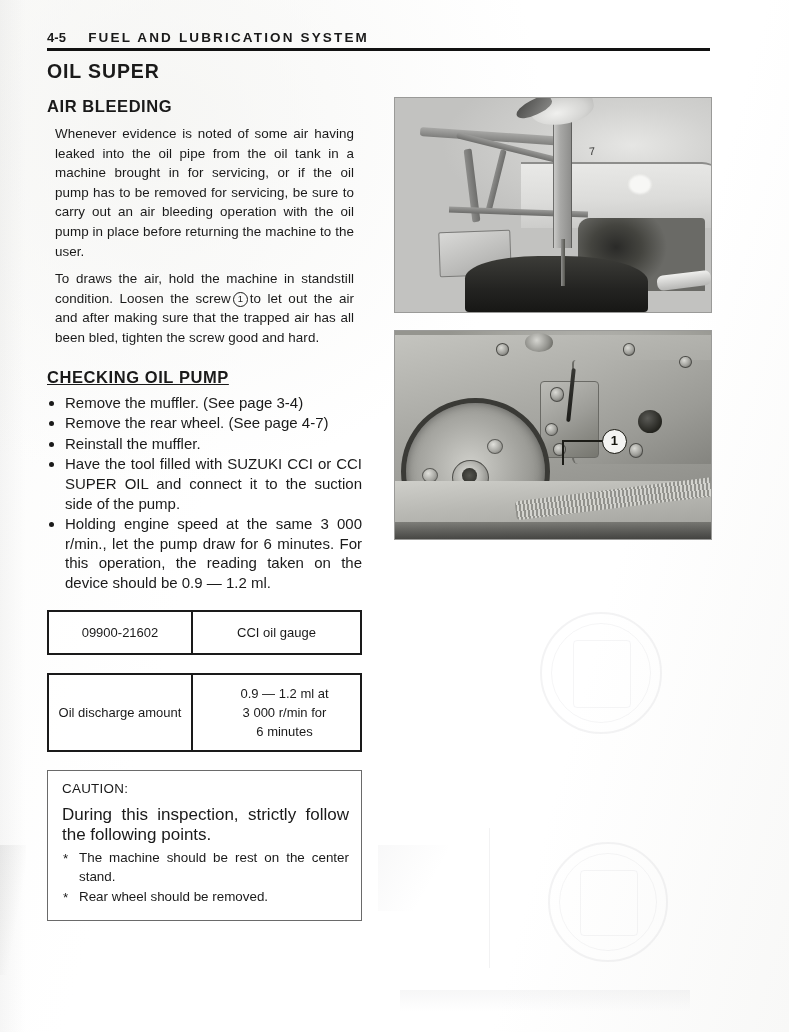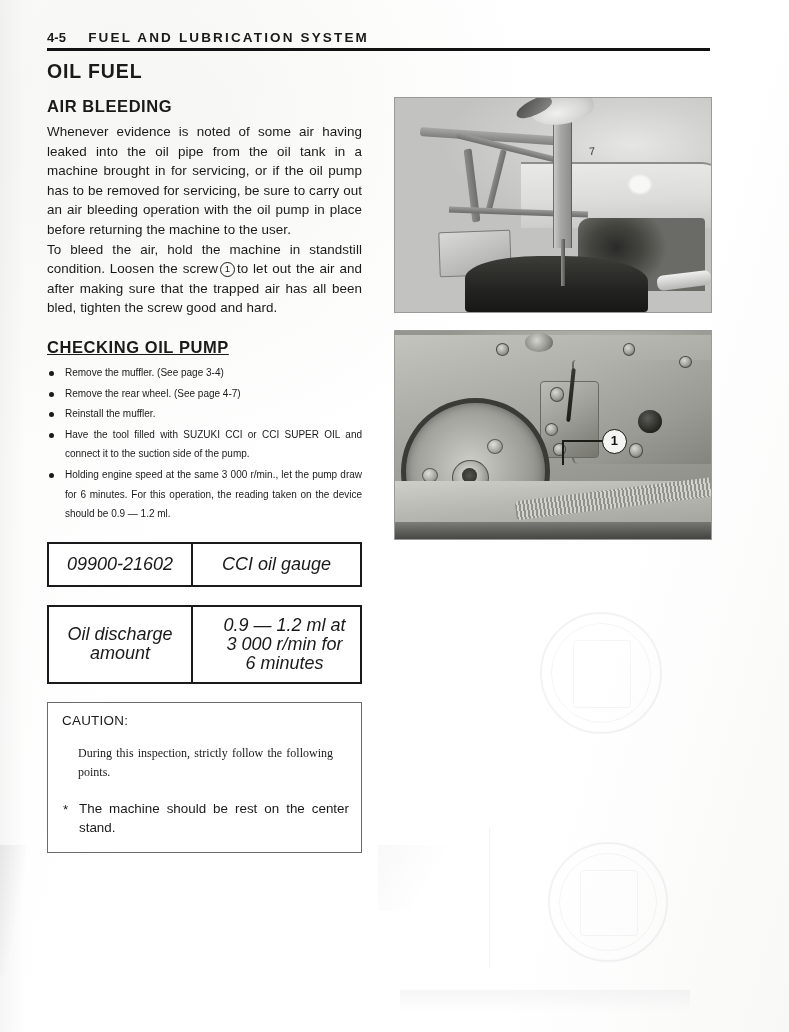--- a/index.html
+++ b/index.html
@@ -135,21 +135,21 @@
     font-size: 16.5px;
     font-weight: bold;
     letter-spacing: 0.035em;
     margin: 0 0 6px 0;
   }
   h2.sub-title.spaced-top { margin-top: 20px; text-decoration: underline; }
 
   p.body {
     font-size: 13.4px;
     line-height: 19.6px;
-    margin: 0;
+    margin: 8px;
     text-align: justify;
     letter-spacing: 0.005em;
   }
   p.body + p.body { margin-top: 0; }
 
   .circ {
     display: inline-block;
     width: 13px; height: 13px;
     line-height: 12px;
     border: 1.2px solid #1a1a1a;
@@ -161,21 +161,21 @@
   }
 
   ul.steps {
     list-style: none;
     margin: 4px 0 0 0;
     padding: 0;
   }
   ul.steps > li {
     position: relative;
     padding-left: 18px;
-    font-size: 10px;
+    font-size: 15px;
     line-height: 19.6px;
     margin-bottom: 1px;
     text-align: justify;
   }
   ul.steps > li.one-line { text-align: left; }
   ul.steps > li::before {
     content: "";
     position: absolute;
     left: 2px; top: 8px;
     width: 5px; height: 5px;
@@ -186,26 +186,25 @@
   
   .spec-table {
     width: 315px;
     border: 2.2px solid #1a1a1a;
     border-collapse: collapse;
     margin-top: 18px;
     background: rgba(255,255,255,0.6);
   }
   .spec-table td {
     border: 0;
-    font-size: 18px;
+    font-size: 13px;
     line-height: 19px;
     padding: 9px 8px;
     text-align: center;
     vertical-align: middle;
-    font-style: italic;
   }
   .spec-table td.c1 {
     width: 46%;
     border-right: 2.2px solid #1a1a1a;
   }
   .spec-table td.c2 { text-align: center; padding-left: 24px; }
   .spec-table.t1 td { padding: 11px 8px; }
   .spec-table.t1 td.c2 { text-align: center; padding-left: 8px; }
   .spec-table.t2 td.c1 { padding: 8px 4px; }
   .spec-table.t2 td.c2 { padding: 9px 8px 9px 24px; }
@@ -219,25 +218,24 @@
     margin-top: 18px;
     padding: 10px 12px 14px 14px;
     background: rgba(255,255,255,0.55);
   }
   .caution-label {
     font-size: 13.4px;
     letter-spacing: 0.02em;
     margin-bottom: 9px;
   }
   .caution-text {
-    font-size: 12px;
+    font-size: 17px;
     line-height: 19.6px;
     text-align: justify;
-    margin: 16px;
-    font-family: Liberation Serif, serif;
+    margin: 0;
   }
   ul.caution-points {
     list-style: none;
     margin: 3px 0 0 0;
     padding: 0;
   }
   ul.caution-points > li {
     position: relative;
     padding-left: 17px;
     font-size: 13.4px;
@@ -560,27 +558,27 @@
   <div class="page-header">
     <div class="hdr-row">
       <span class="hdr-pageno">4-5</span>
       <span class="hdr-title">FUEL AND LUBRICATION SYSTEM</span>
     </div>
     <div class="hdr-rule"></div>
   </div>
 
   <div class="left-col">
 
-    <h1 class="sec-title">OIL FUEL</h1>
+    <h1 class="sec-title">OIL SUPER</h1>
 
     <h2 class="sub-title">AIR BLEEDING</h2>
 
     <p class="body">Whenever evidence is noted of some air having leaked into the oil pipe from the oil tank in a machine brought in for servicing, or if the oil pump has to be removed for servicing, be sure to carry out an air bleeding operation with the oil pump in place before returning the machine to the user.</p>
 
-    <p class="body"><span>To bleed the air, hold the machine in standstill condition.  Loosen the screw</span><span class="circ">1</span><span>to let out the air and after making sure that the trapped air has all been bled, tighten the screw good and hard.</span></p>
+    <p class="body"><span>To draws the air, hold the machine in standstill condition.  Loosen the screw</span><span class="circ">1</span><span>to let out the air and after making sure that the trapped air has all been bled, tighten the screw good and hard.</span></p>
 
     <h2 class="sub-title spaced-top">CHECKING OIL PUMP</h2>
 
 
     <ul class="steps">
       <li class="one-line">Remove the muffler. (See page 3-4)</li>
       <li class="one-line">Remove the rear wheel.  (See page 4-7)</li>
       <li class="one-line">Reinstall the muffler.</li>
       <li>Have the tool filled with SUZUKI CCI or CCI SUPER OIL and connect it to the suction side of the pump.</li>
       <li>Holding engine speed at the same 3 000 r/min., let the pump draw for 6 minutes.  For this operation, the reading taken on the device should be 0.9 — 1.2 ml.</li>
@@ -606,20 +604,21 @@
           </td>
         </tr>
       </tbody>
     </table>
 
     <div class="caution-box">
       <div class="caution-label">CAUTION:</div>
       <p class="caution-text">During this inspection, strictly follow the following points.</p>
       <ul class="caution-points">
         <li>The machine should be rest on the center stand.</li>
+        <li class="one-line">Rear wheel should be removed.</li>
       </ul>
     </div>
 
   </div>
 
   <div class="photo photo-1">
     <div class="photo-inner">
       <div class="p1-bg"></div>
       <div class="p1-tank"></div>
       <div class="p1-tank-shine"></div>

